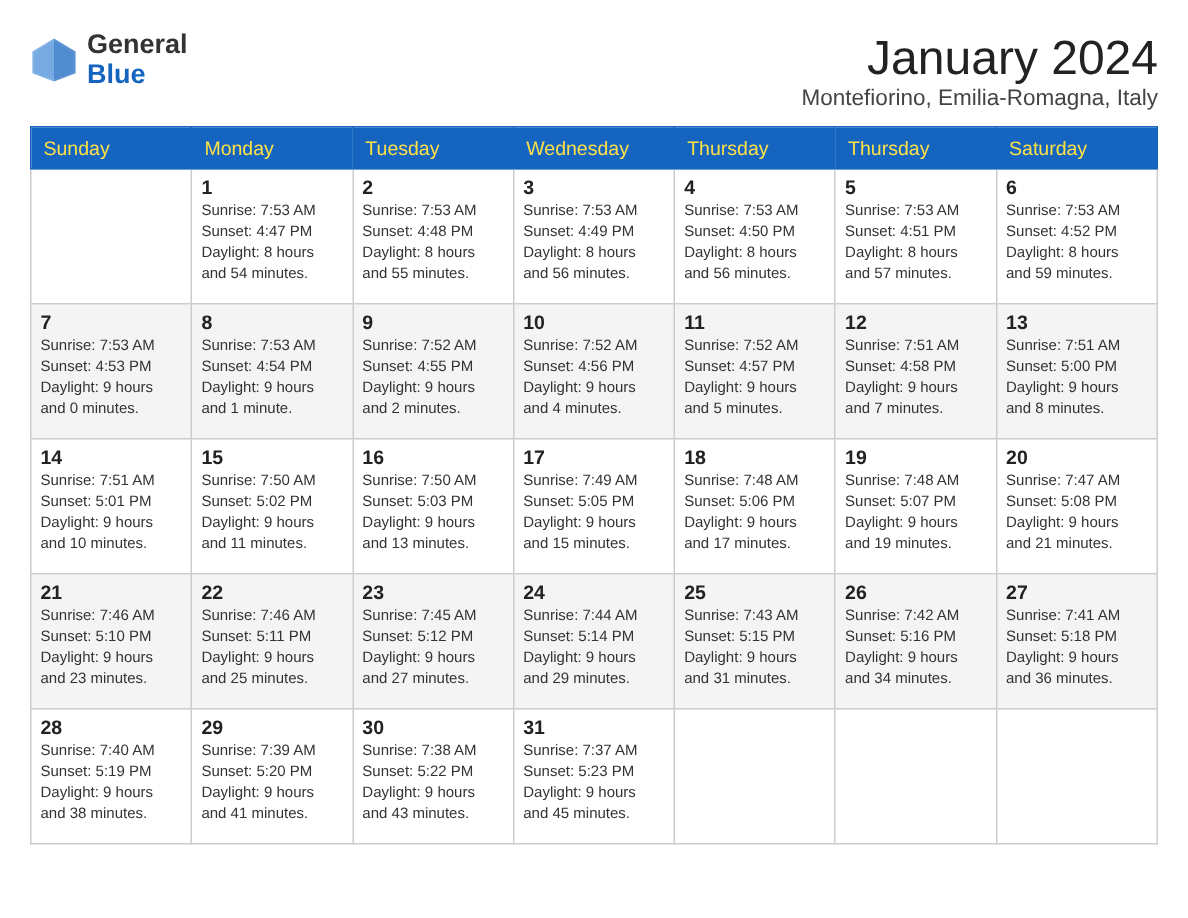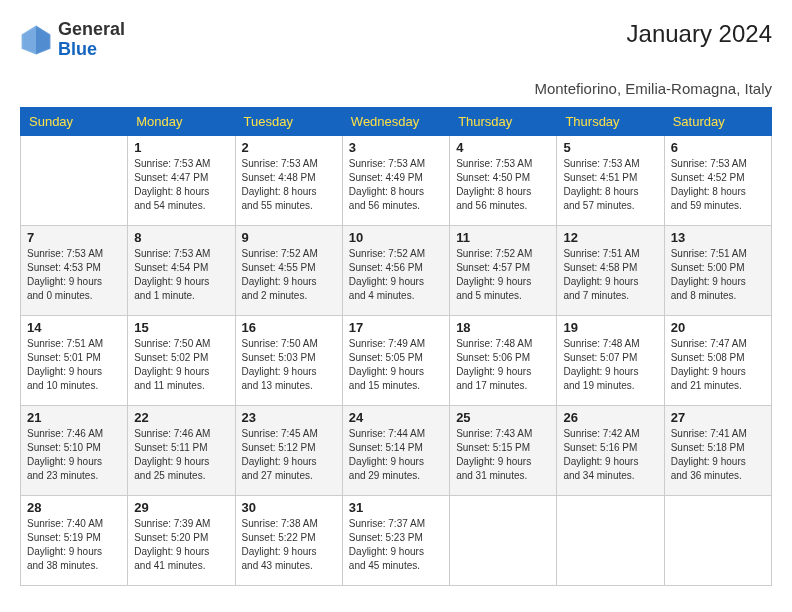--- a/index.html
+++ b/index.html
@@ -30,28 +30,27 @@
     .logo-general { color: #333; }
     .logo-blue { color: #1565c0; }
     .logo-icon {
       width: 32px;
       height: 32px;
     }
     .title-area {
       text-align: right;
     }
     .month-year {
-      font-size: 24px;
+      font-size: 32px;
       font-weight: normal;
       color: #222;
     }
     .location {
       font-size: 15px;
       color: #444;
-      margin-top: 32px;
     }
     .calendar {
       width: 100%;
       border-collapse: collapse;
       font-size: 11px;
     }
     .calendar th {
       background: #1565c0;
       color: #fde047;
       padding: 6px 8px;

